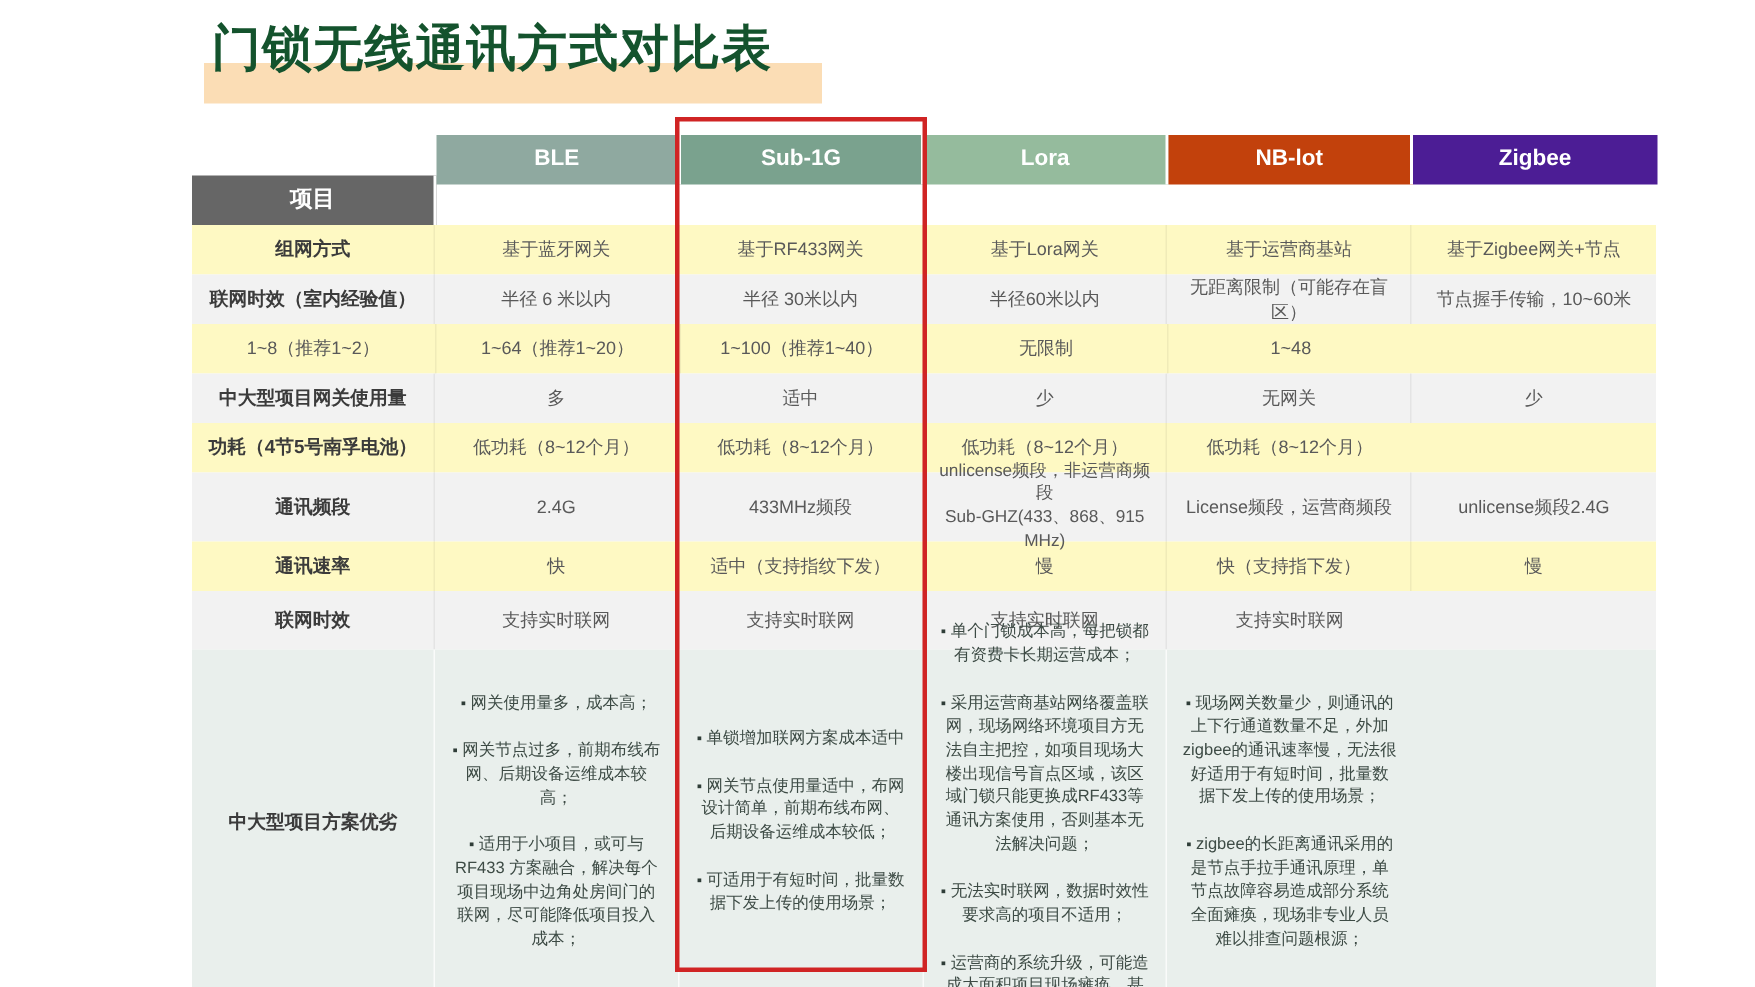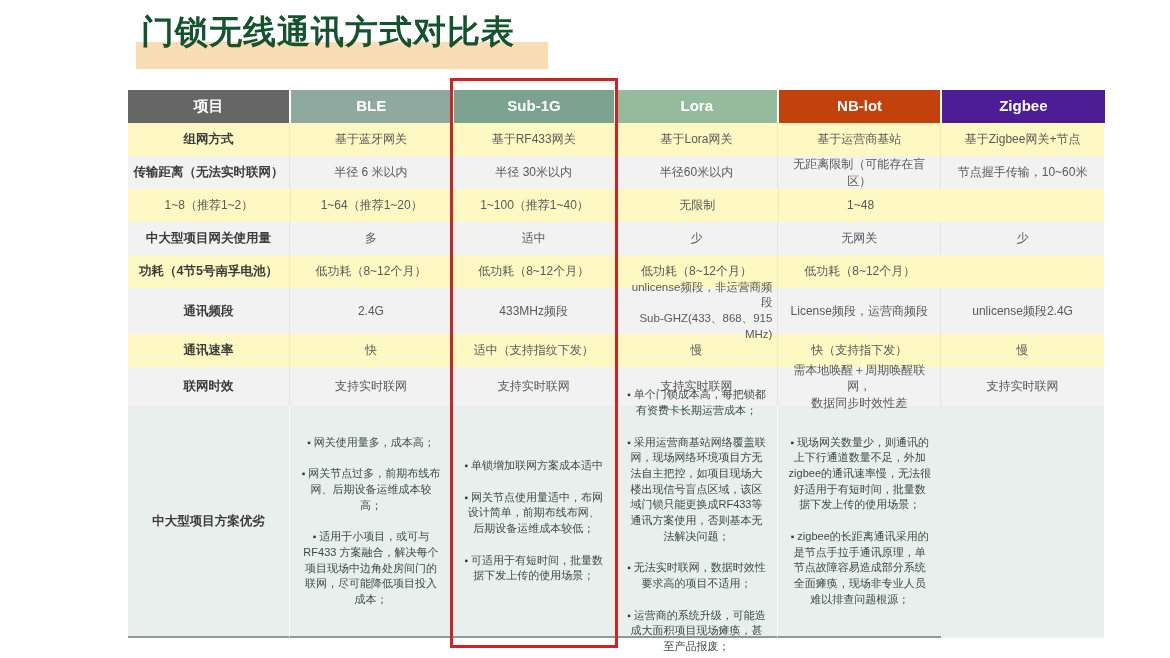--- a/index.html
+++ b/index.html
@@ -27,31 +27,31 @@
     border-right:1px solid rgba(0,0,0,0.055);
     white-space:pre-line;
   }
   .row .cell:last-child{border-right:none;}
   .cell.lab{flex:0 0 162px;font-weight:700;color:#3b3b3b;font-size:12.5px;}
   
   .hdr .cell{
     height:33px;color:#ffffff;font-weight:700;font-size:15px;
     border-right:2px solid #ffffff;white-space:nowrap;
   }
-  .h0{background:#666666;font-size:16px;}
+  .h0{background:#666666;font-size:16px;margin-top:27px;}
   .h1{background:#8fa9a0;}
   .h2{background:#7aa28e;}
   .h3{background:#95bb9d;}
   .h4{background:#c2410c;}
   .h5{background:#4c1d95;}
   
   .r{background:#fef9c3;}
   .r.alt{background:#f2f2f2;}
   .rh33 .cell{height:33px;}
-  .rh46 .cell{height:46px;text-align:right;}
+  .rh46 .cell{height:46px;}
   .rh39 .cell{height:39px;}
   
   .pros{background:#e9efec;}
   .pros .cell{
     height:232px;justify-content:center;align-items:stretch;text-align:center;
     padding:8px 10px;border-right:1px solid rgba(255,255,255,0.75);
     border-bottom:2px solid #8b9c96;
   }
   .pros .cell.plab{justify-content:center;align-items:center;text-align:right;}
   .pros ul{margin:0;padding:0;list-style:none;}
@@ -87,21 +87,21 @@
     <div class="row r rh33">
       <div class="cell lab">组网方式</div>
       <div class="cell">基于蓝牙网关</div>
       <div class="cell">基于RF433网关</div>
       <div class="cell">基于Lora网关</div>
       <div class="cell">基于运营商基站</div>
       <div class="cell">基于Zigbee网关+节点</div>
     </div>
 
     <div class="row r alt rh33">
-      <div class="cell lab">传输距离（无法实时联网）</div>
+      <div class="cell lab">联网时效（室内经验值）</div>
       <div class="cell">半径 6 米以内</div>
       <div class="cell">半径 30米以内</div>
       <div class="cell">半径60米以内</div>
       <div class="cell">无距离限制（可能存在盲区）</div>
       <div class="cell">节点握手传输，10~60米</div>
     </div>
 
     <div class="row r rh33">
       <div class="cell">1~8（推荐1~2）</div>
       <div class="cell">1~64（推荐1~20）</div>
@@ -144,22 +144,20 @@
       <div class="cell">慢</div>
       <div class="cell">快（支持指下发）</div>
       <div class="cell">慢</div>
     </div>
 
     <div class="row r alt rh39">
       <div class="cell lab">联网时效</div>
       <div class="cell">支持实时联网</div>
       <div class="cell">支持实时联网</div>
       <div class="cell">支持实时联网</div>
-      <div class="cell">需本地唤醒＋周期唤醒联网，
-数据同步时效性差</div>
       <div class="cell">支持实时联网</div>
     </div>
 
     <div class="row pros">
       <div class="cell lab plab">中大型项目方案优劣</div>
 
       <div class="cell">
         <ul>
           <li><span class="blt">▪</span><span>网关使用量多，成本高；</span></li>
           <li><span class="blt">▪</span><span>网关节点过多，前期布线布网、后期设备运维成本较高；</span></li>

